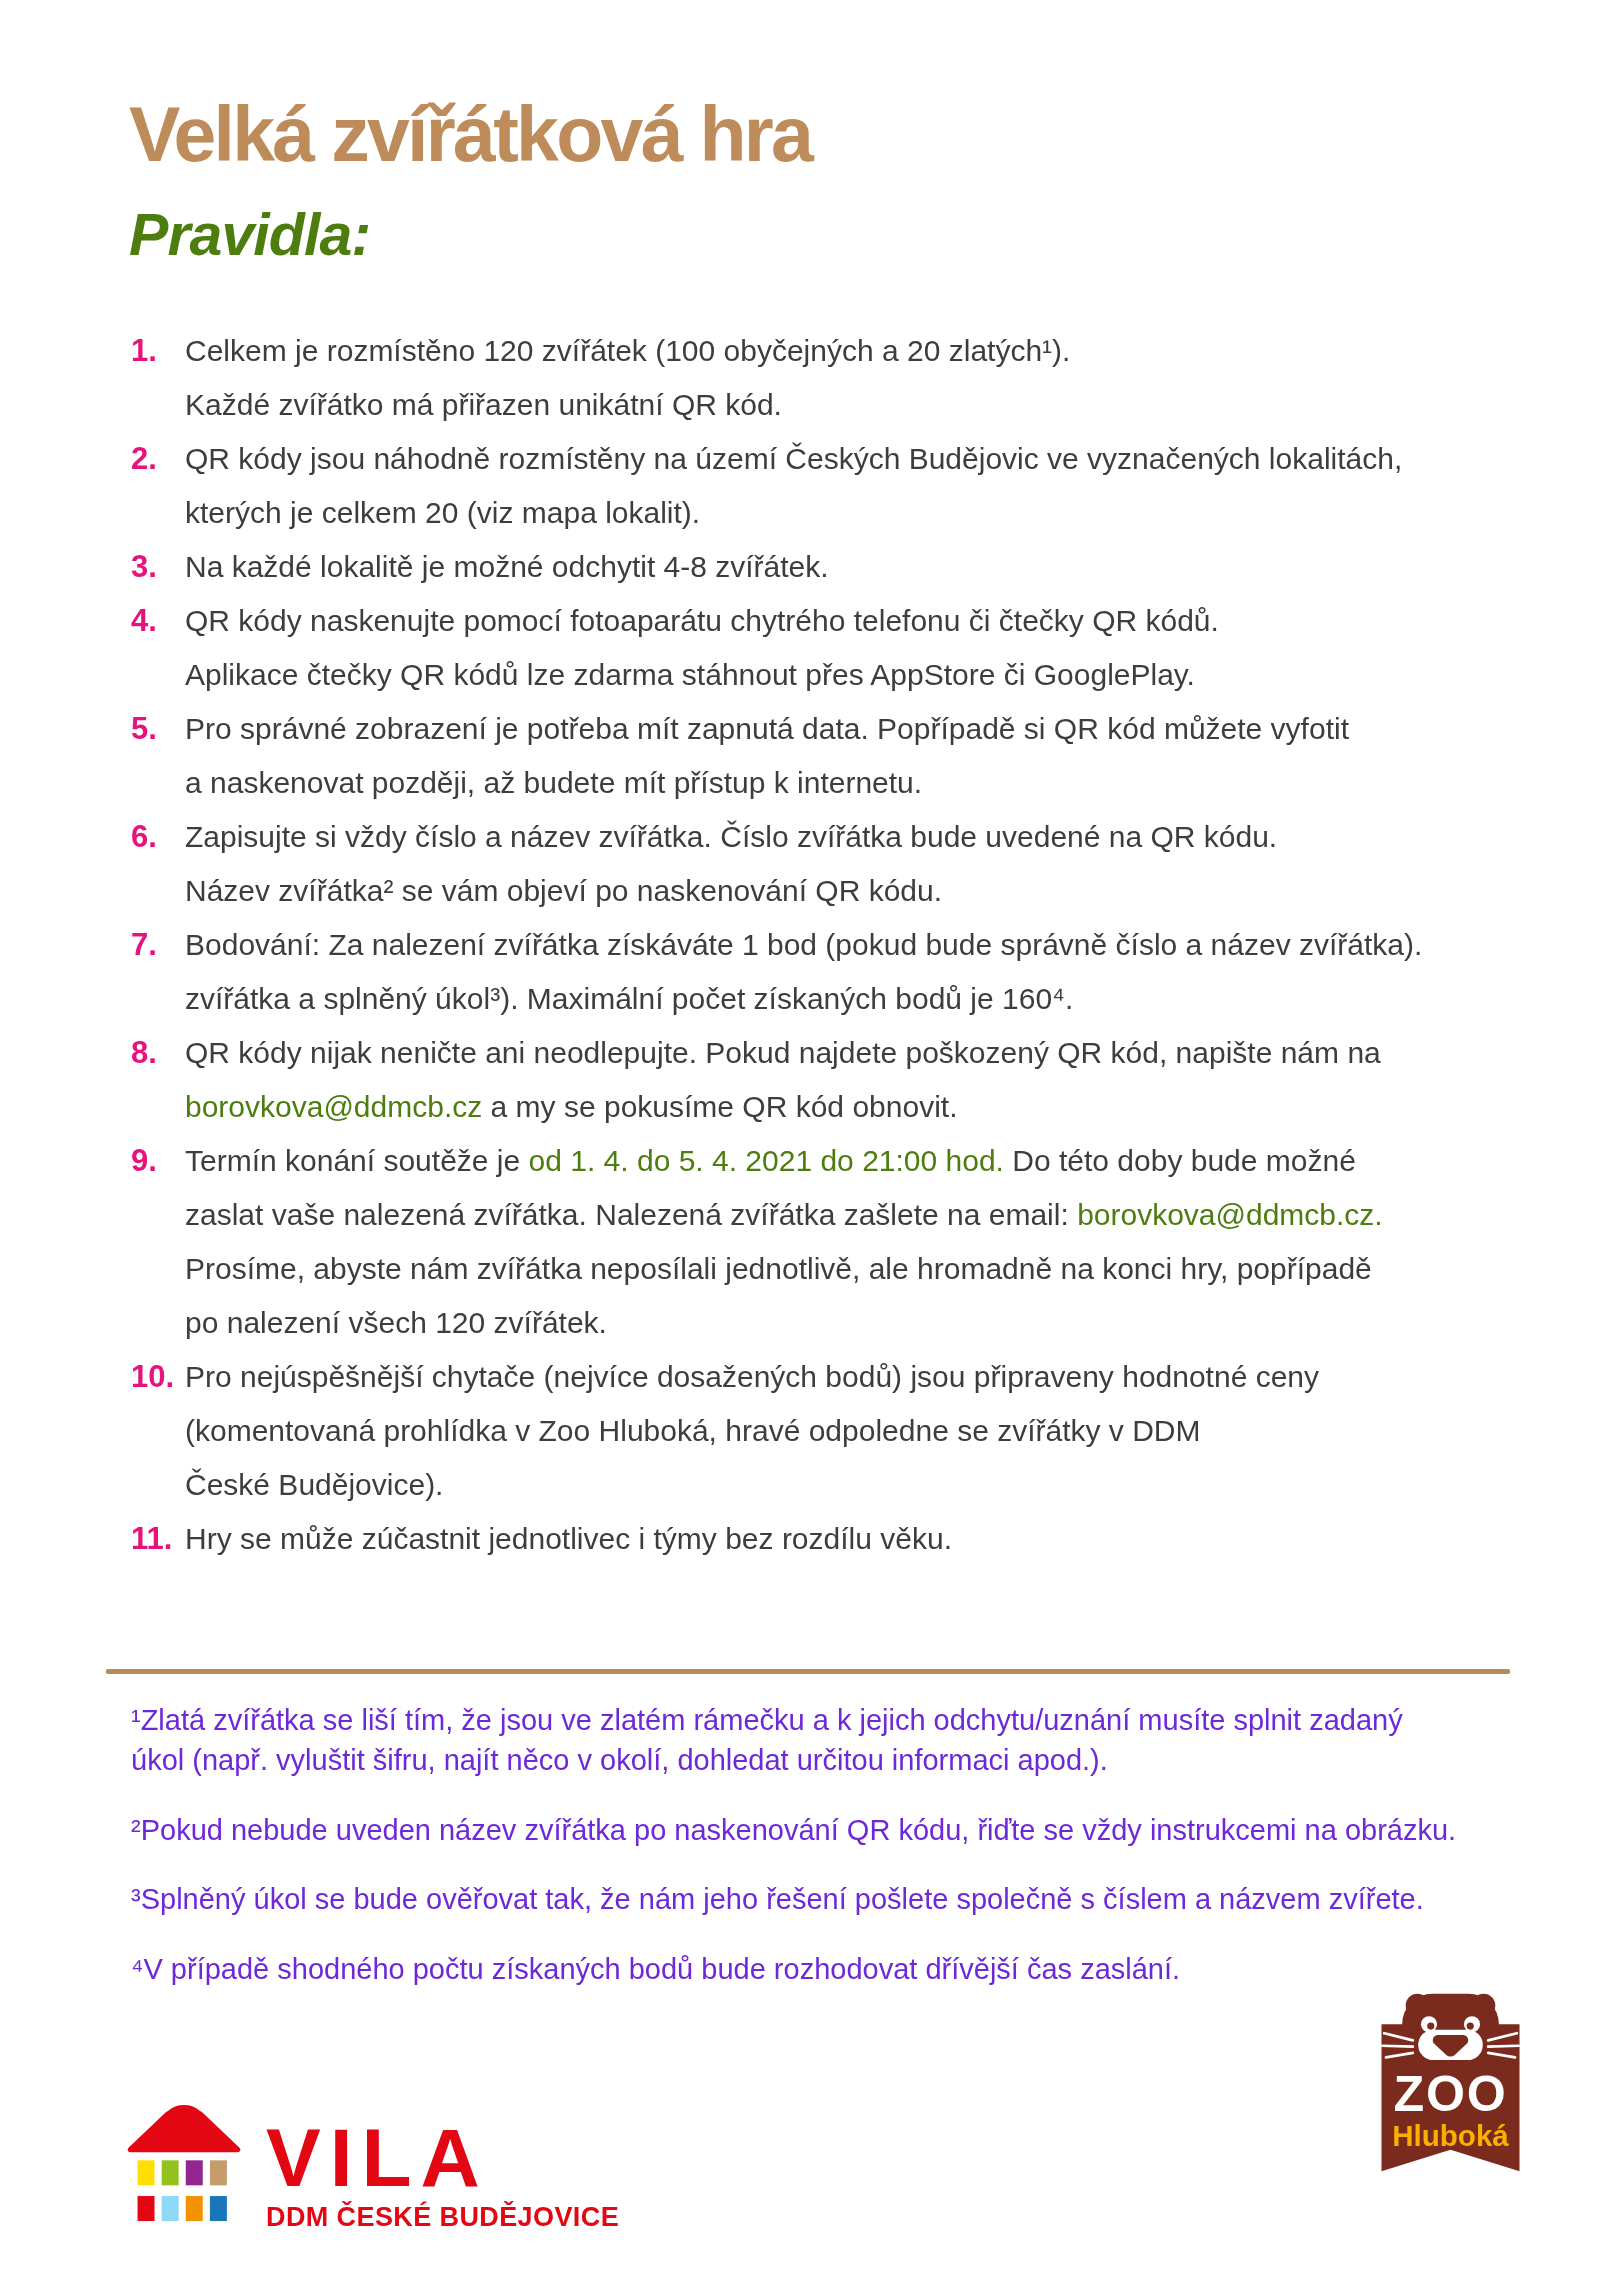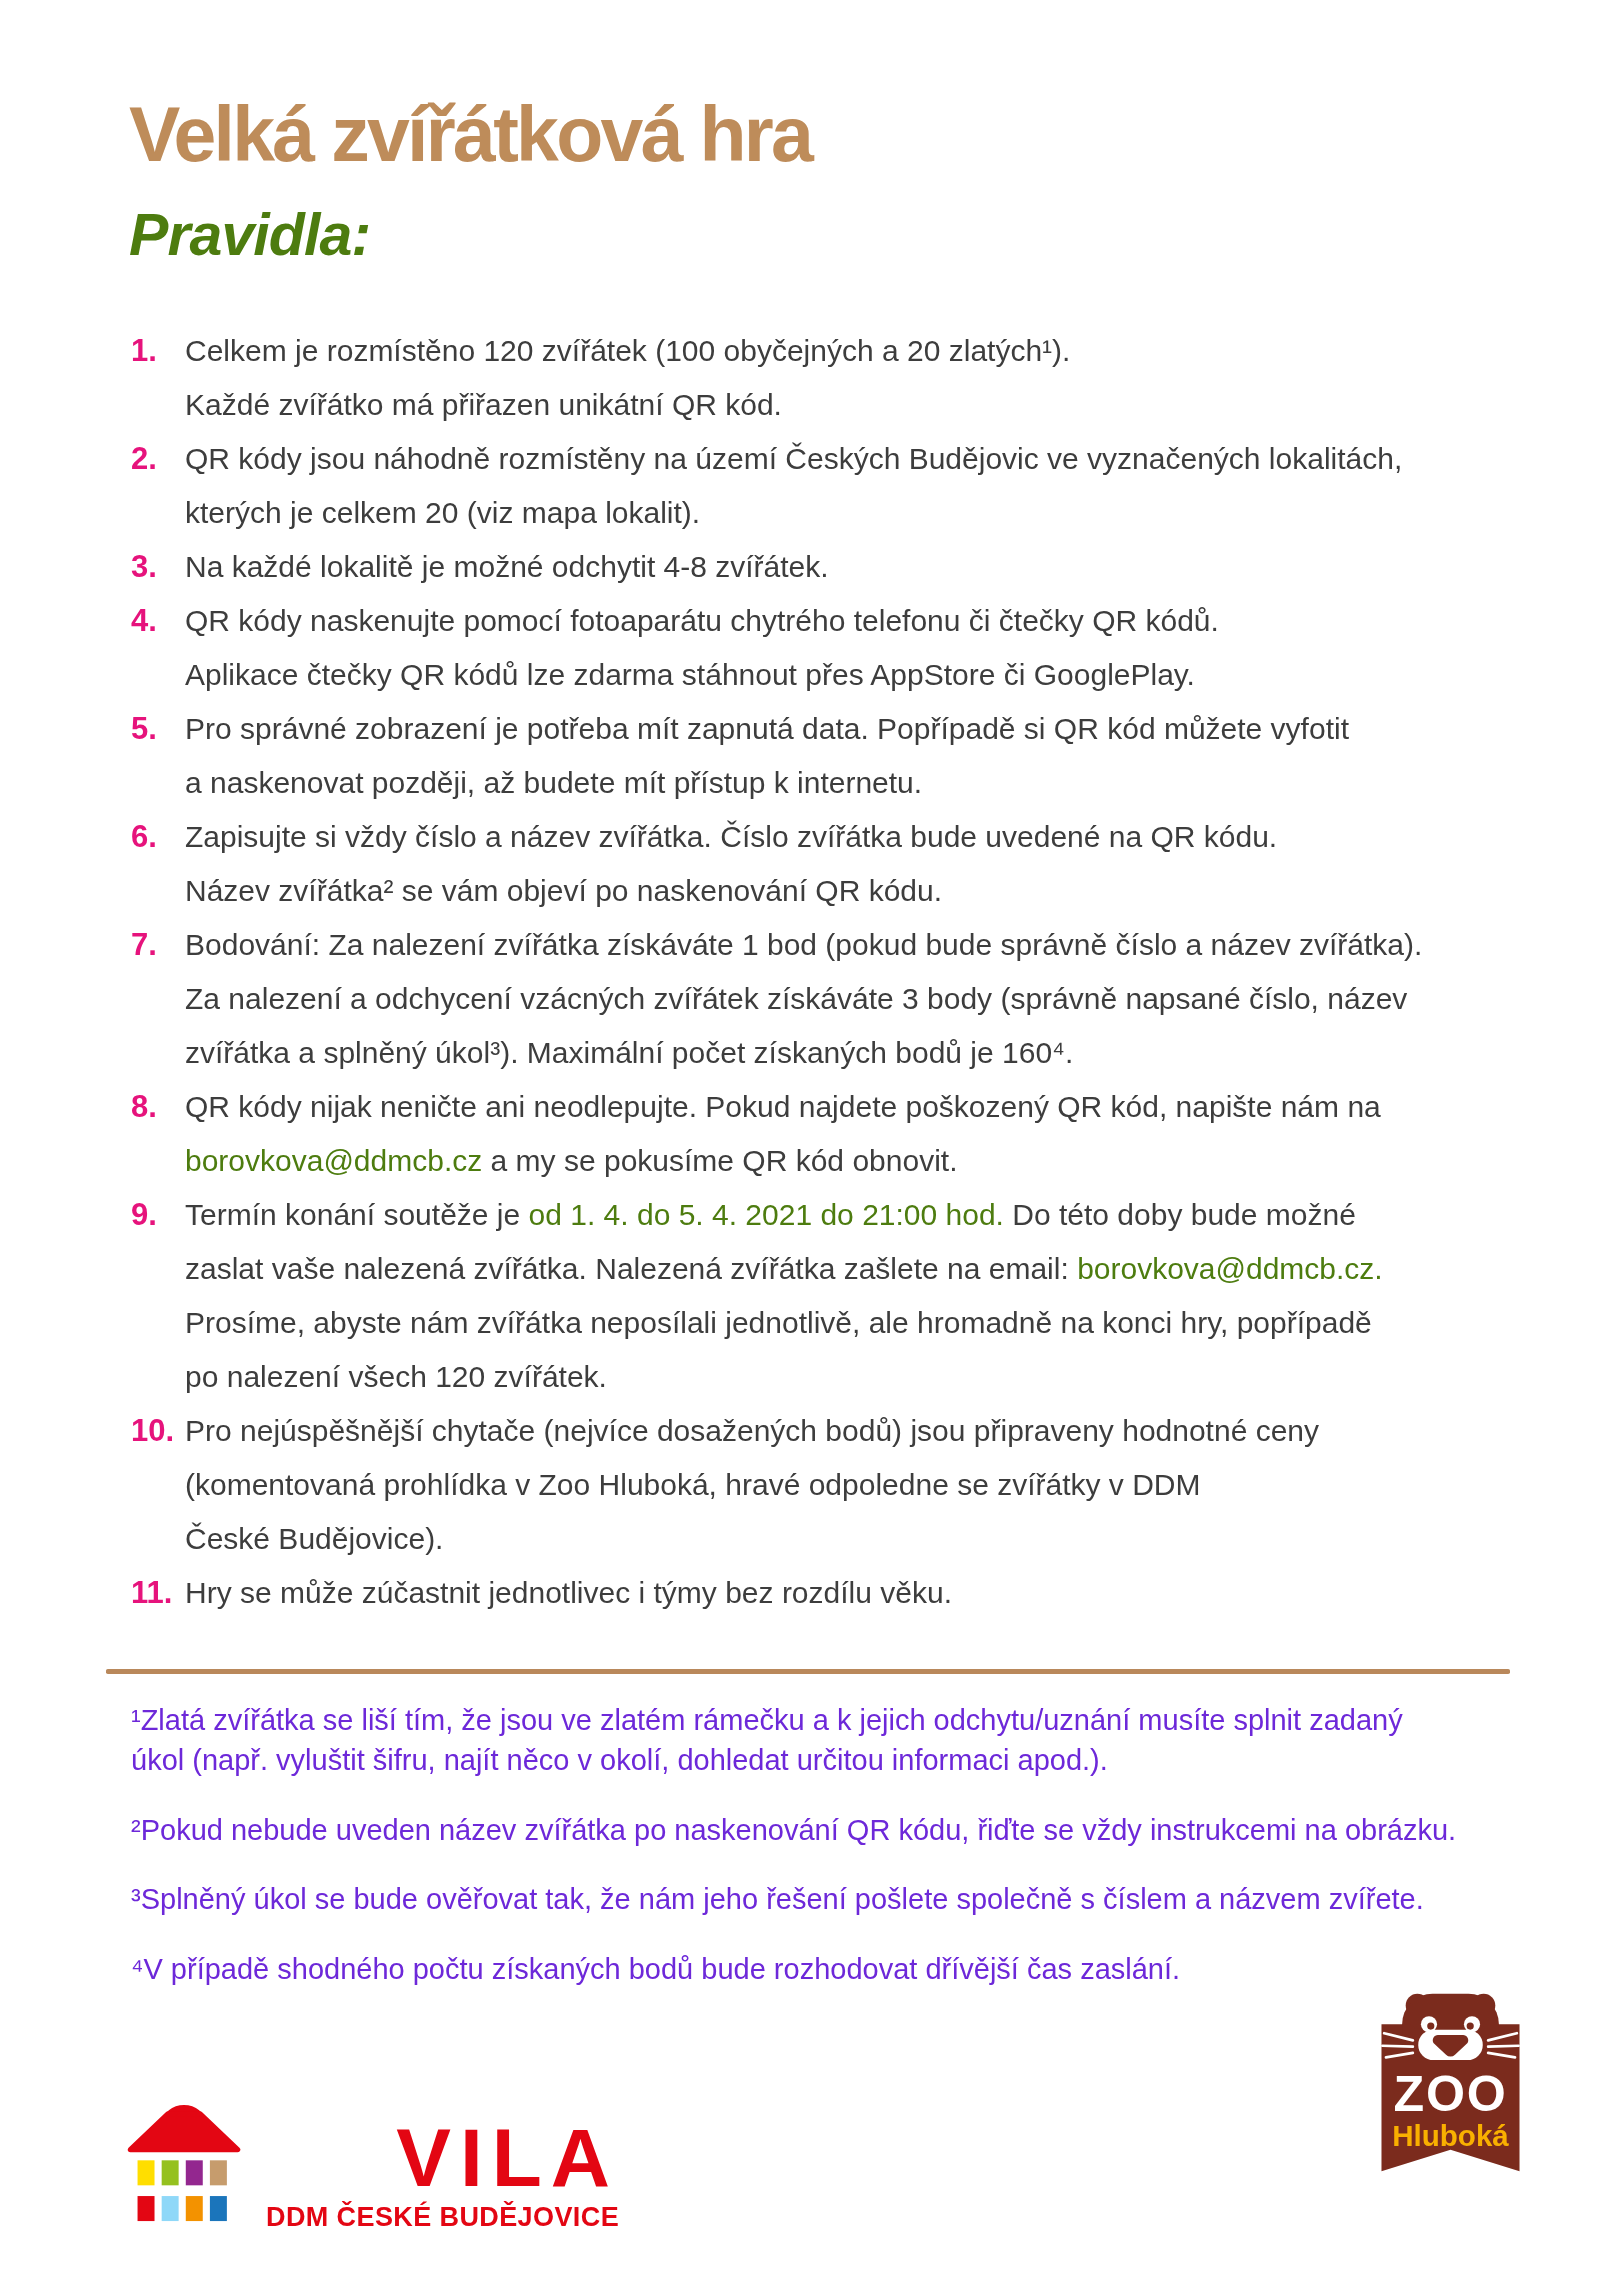--- a/index.html
+++ b/index.html
@@ -85,21 +85,20 @@
     gap:23px;
   }
   .vila-text{display:flex;flex-direction:column;margin-top:27px;}
   .vila-wordmark{
     font-size:82px;
     font-weight:700;
     letter-spacing:9px;
     line-height:70px;
     color:#e30613;
     white-space:nowrap;
-    text-align:right;
   }
   .vila-caption{
     margin-top:9px;
     font-size:27px;
     font-weight:700;
     letter-spacing:0.4px;
     color:#e30613;
     white-space:nowrap;
   }
   
@@ -161,21 +160,20 @@
         <div class="rule-number">6.</div>
         <div class="rule-body">
           <div class="rule-line"><span>Zapisujte si vždy číslo a název zvířátka. Číslo zvířátka bude uvedené na QR kódu.</span></div>
           <div class="rule-line"><span>Název zvířátka² se vám objeví po naskenování QR kódu.</span></div>
         </div>
       </div>
       <div class="rule-item">
         <div class="rule-number">7.</div>
         <div class="rule-body">
           <div class="rule-line"><span>Bodování: Za nalezení zvířátka získáváte 1 bod (pokud bude správně číslo a název zvířátka).</span></div>
-          <div class="rule-line"><span>Za nalezení a odchycení vzácných zvířátek získáváte 3 body (správně napsané číslo, název</span></div>
           <div class="rule-line"><span>zvířátka a splněný úkol³). Maximální počet získaných bodů je 160⁴.</span></div>
         </div>
       </div>
       <div class="rule-item">
         <div class="rule-number">8.</div>
         <div class="rule-body">
           <div class="rule-line"><span>QR kódy nijak neničte ani neodlepujte. Pokud najdete poškozený QR kód, napište nám na</span></div>
           <div class="rule-line"><span class="bold">borovkova@ddmcb.cz</span><span> a my se pokusíme QR kód obnovit.</span></div>
         </div>
       </div>

